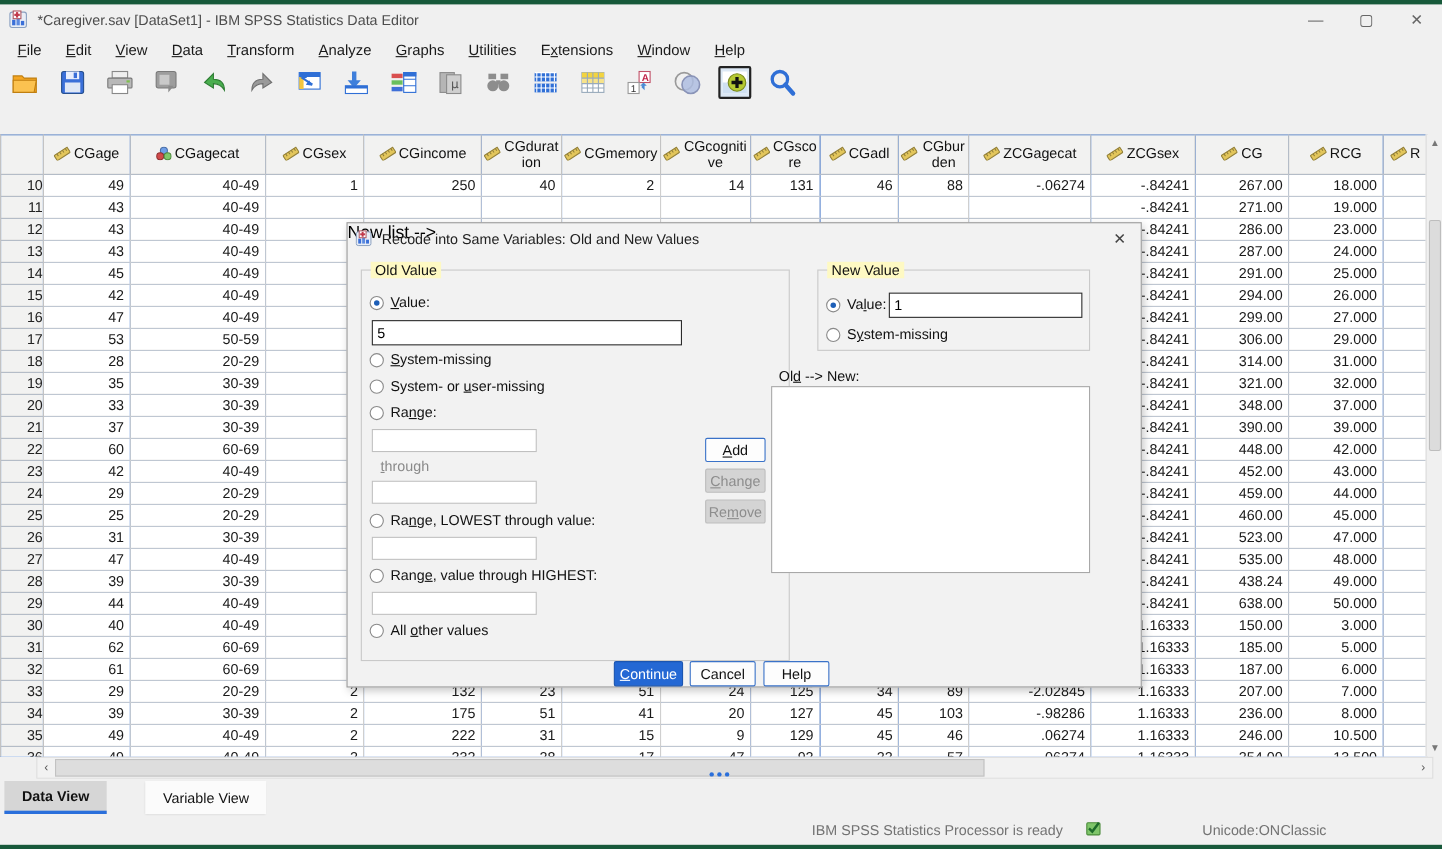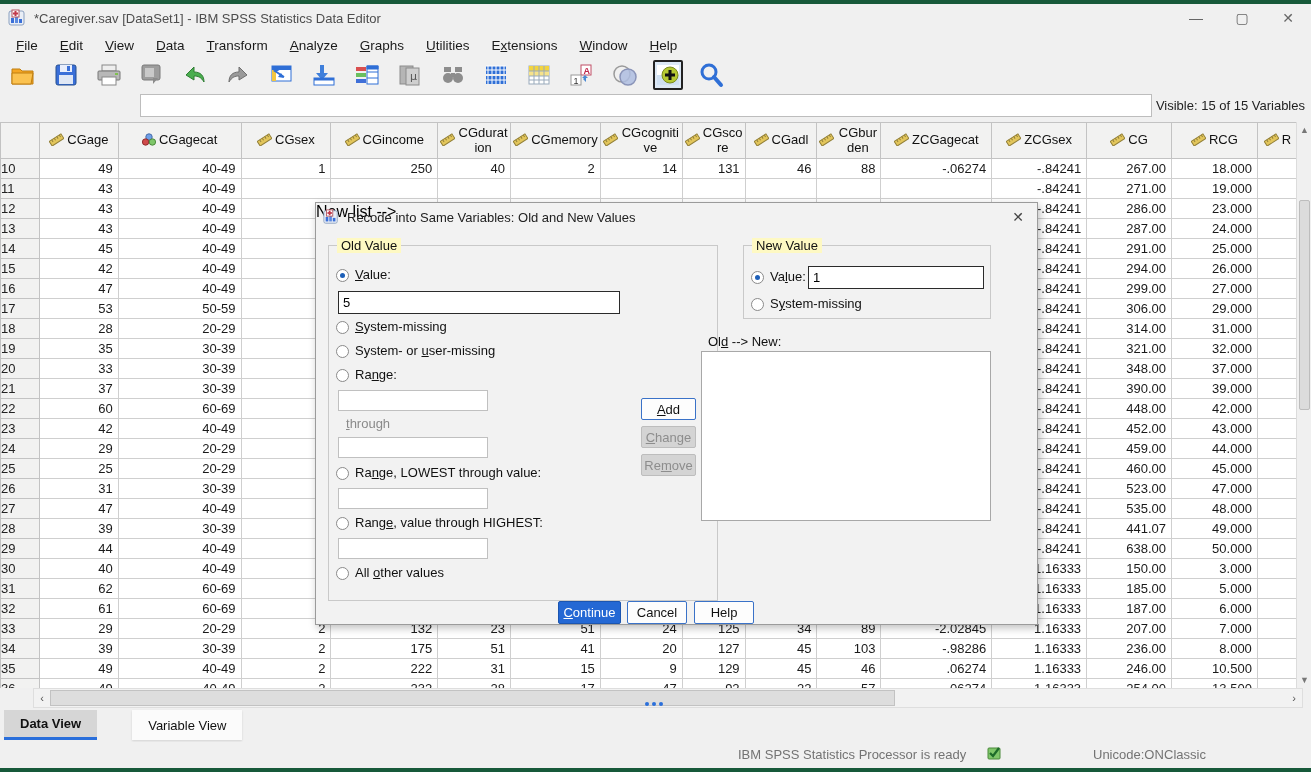--- a/index.html
+++ b/index.html
@@ -34,21 +34,21 @@
   .visible-label { position:absolute; right:6px; top:8px; font-size:13px; color:#222; }
 
   
   .grid-wrap { position:absolute; top:122px; left:0; width:1298px; height:566px; overflow:hidden; background:#3b82f6; }
   table.grid { border-collapse:collapse; table-layout:fixed; }
   table.grid th, table.grid td { border:1px solid #cfcfcf; font-weight:normal; overflow:hidden; white-space:nowrap; }
   table.grid thead th { background:#f2f2f1; border-color:#c3c3c3; height:36px; font-size:13px; color:#111; vertical-align:middle; }
   .hdr-inner { display:flex; align-items:center; justify-content:center; gap:3px; padding:0 2px; }
   .hdr-label { word-break:break-all; white-space:normal; line-height:1.12; font-size:13px; text-align:center; }
   table.grid td { height:20px; font-size:13px; color:#1a1a1a; text-align:right; padding-right:5px; background:#fff; }
-  table.grid th.rownum { background:#f2f2f1; border-color:#c3c3c3; text-align:left; font-size:13px; color:#222; }
+  table.grid th.rownum { background:#f2f2f1; border-color:#c3c3c3; text-align:right; font-size:13px; color:#222; }
   th.corner { background:#f2f2f1; border-color:#c3c3c3; }
 
   
   .vscroll { position:absolute; top:122px; right:0; width:15px; height:566px; background:#f0f0f0; border-left:1px solid #dcdcdc; }
   .vscroll .arrow { position:absolute; left:0; width:15px; height:16px; color:#777; font-size:9px; display:flex; align-items:center; justify-content:center; }
   .vscroll .thumb { position:absolute; left:2px; width:11px; top:78px; height:210px; background:#dcdcdc; border:1px solid #bdbdbd; border-radius:2px; }
   .hscroll { position:absolute; top:688px; left:33px; width:1270px; height:20px; background:#f2f2f2; border:1px solid #dedede; }
   .hscroll .arrow { position:absolute; top:0; width:16px; height:18px; color:#555; font-size:11px; display:flex; align-items:center; justify-content:center; }
   .hscroll .thumb { position:absolute; left:16px; top:1px; width:845px; height:16px; background:#ddd; border:1px solid #c2c2c2; }
   .splitter-dots { position:absolute; top:701px; left:645px; width:22px; height:6px; display:flex; gap:3px; align-items:center; }
@@ -252,24 +252,20 @@
         </svg>
       </div>
       <div class="tool-btn">
         <svg width="28" height="26" viewBox="0 0 28 26">
           <circle cx="12" cy="10" r="7" fill="none" stroke="#2f6fd6" stroke-width="3"></circle>
           <path d="M17 15 L24 23" stroke="#2f6fd6" stroke-width="4" stroke-linecap="round"></path>
         </svg>
       </div>
     </div>
 
-  <div class="editor-row">
-    <input class="cell-editor" value="" style="">
-    <span class="visible-label">Visible: 15 of 15 Variables</span>
-  </div>
 
   <div class="grid-wrap">
     <table class="grid" id="grid-table">
       <colgroup id="grid-cols">
           <col style="width:39px">
           <col style="width:79px">
           <col style="width:123px">
           <col style="width:90px">
           <col style="width:107px">
           <col style="width:73px">
@@ -785,21 +781,21 @@
             <td></td>
             <td></td>
             <td></td>
             <td></td>
             <td></td>
             <td></td>
             <td></td>
             <td></td>
             <td></td>
             <td>-.84241</td>
-            <td>441.07</td>
+            <td>438.24</td>
             <td>49.000</td>
             <td></td>
           </tr>
           <tr>
             <th class="rownum">29</th>
             <td>44</td>
             <td>40-49</td>
             <td></td>
             <td></td>
             <td></td>

